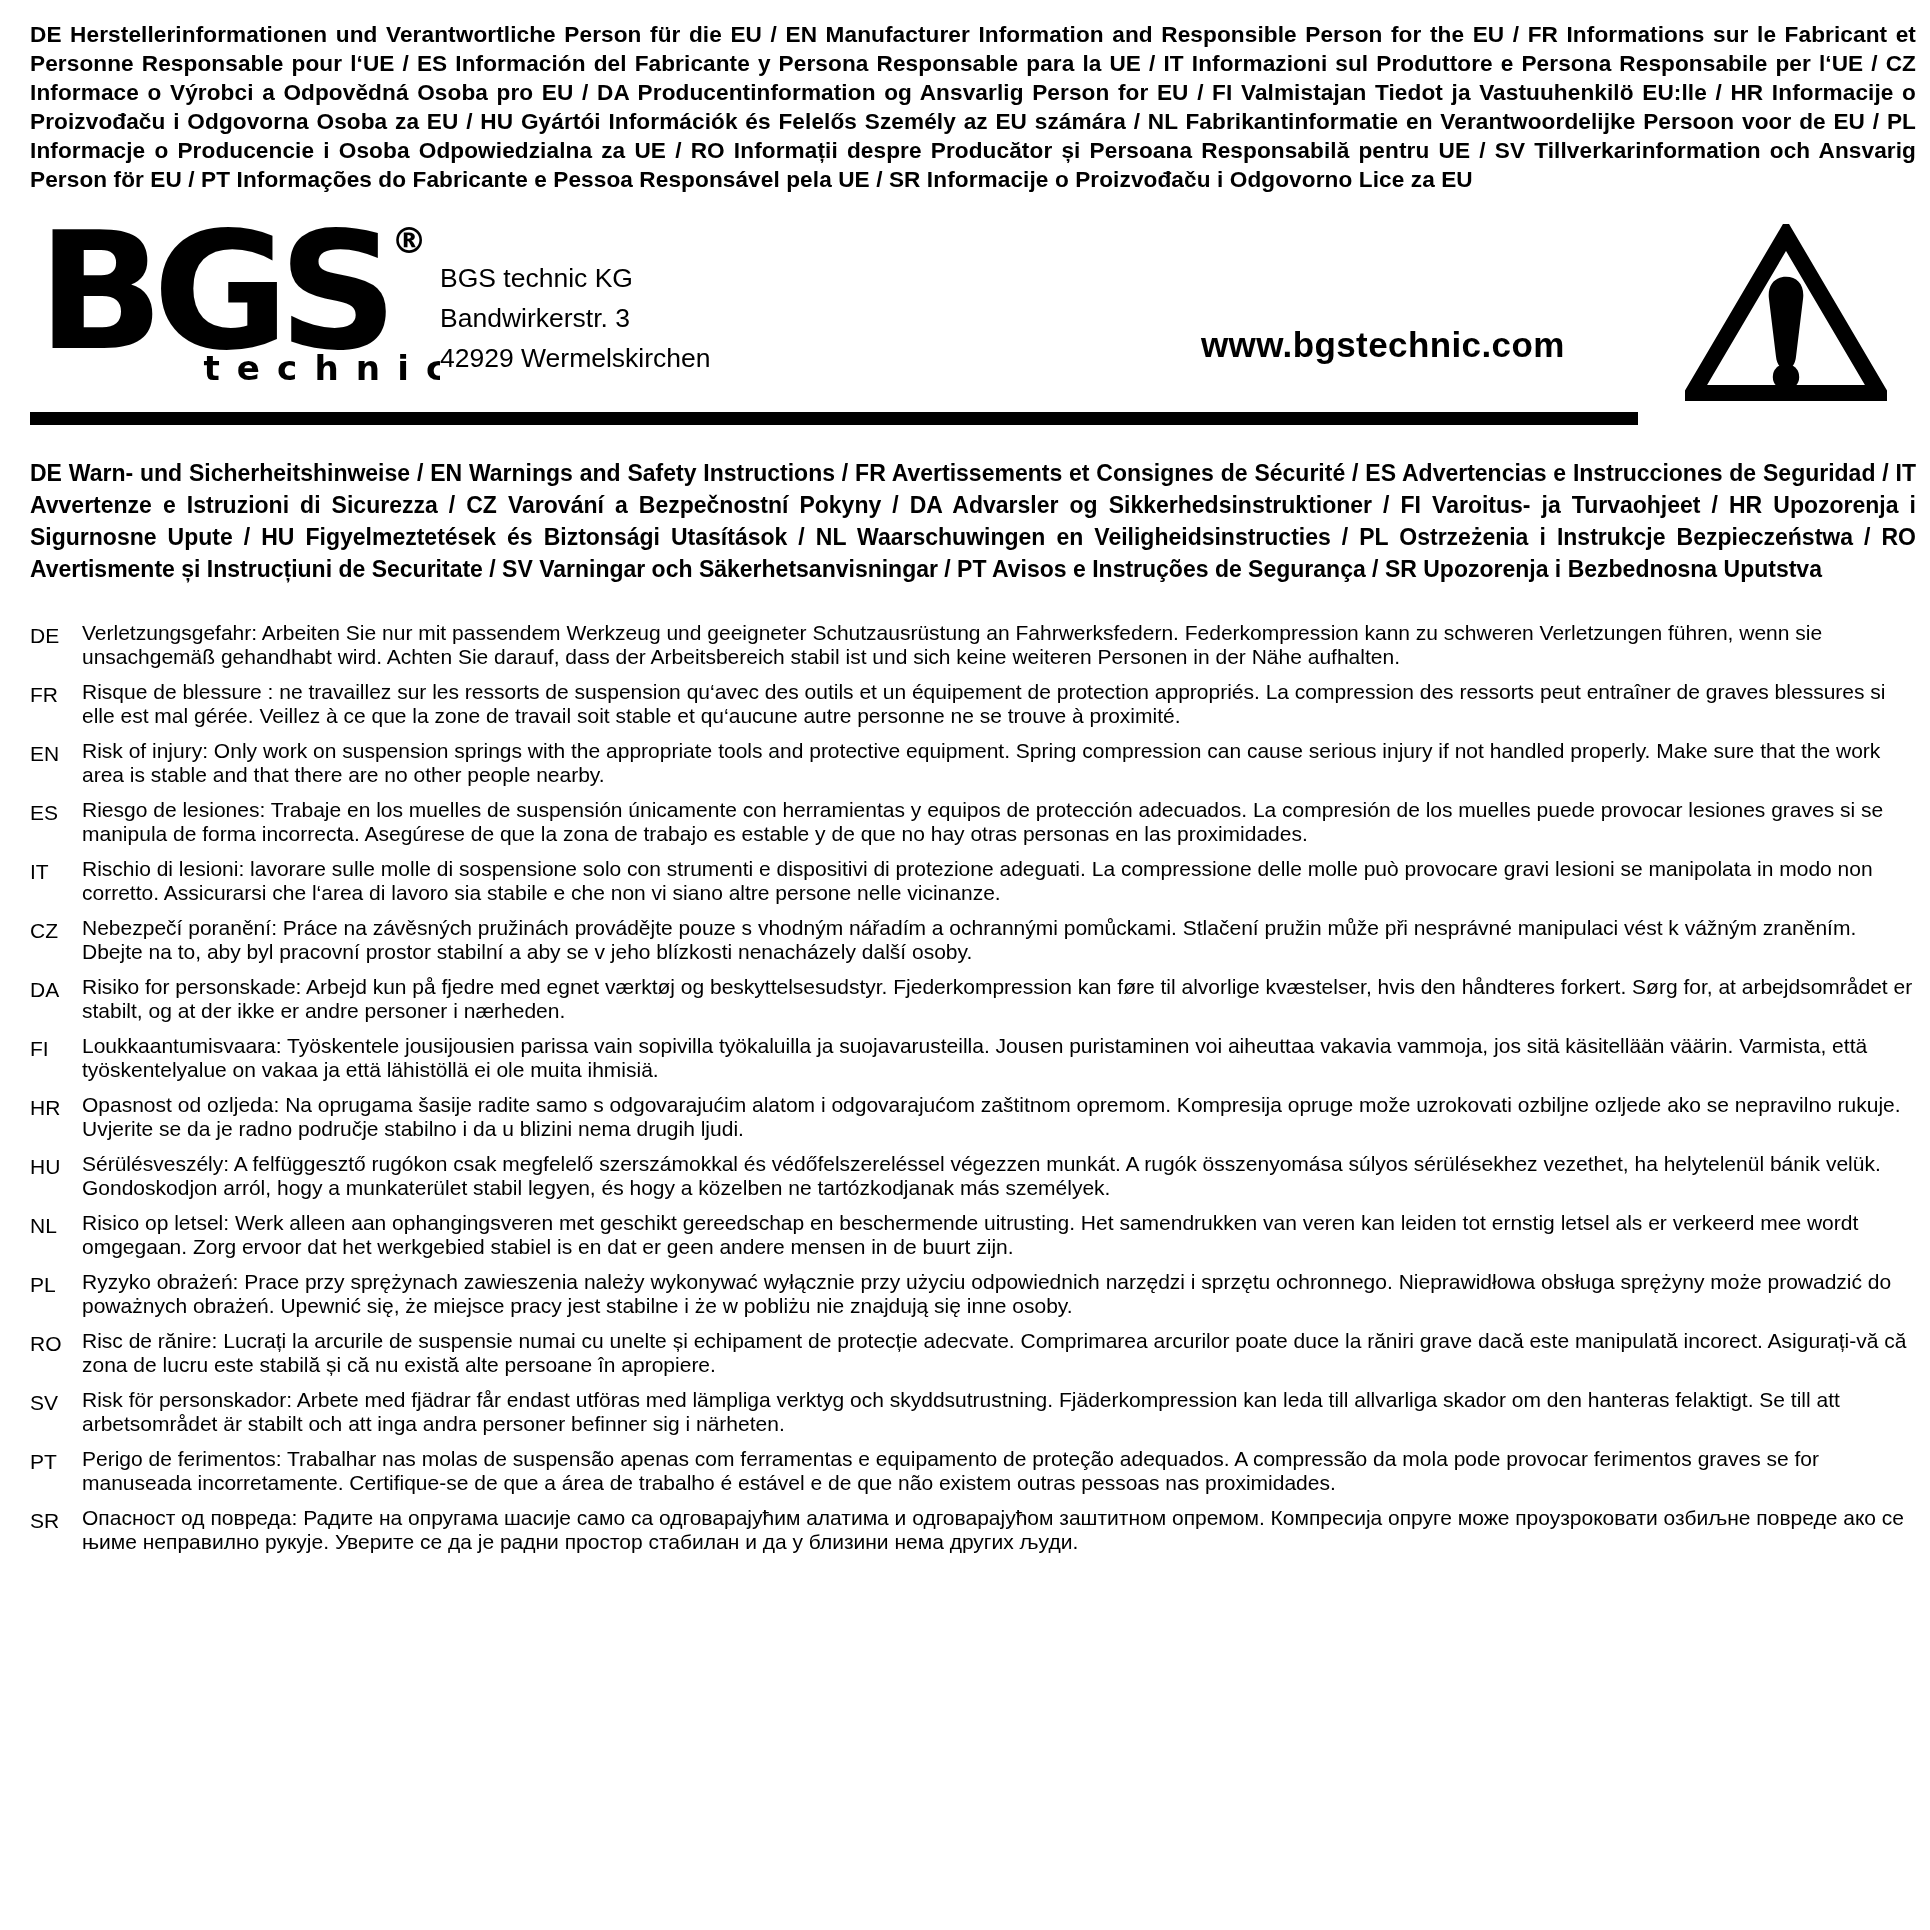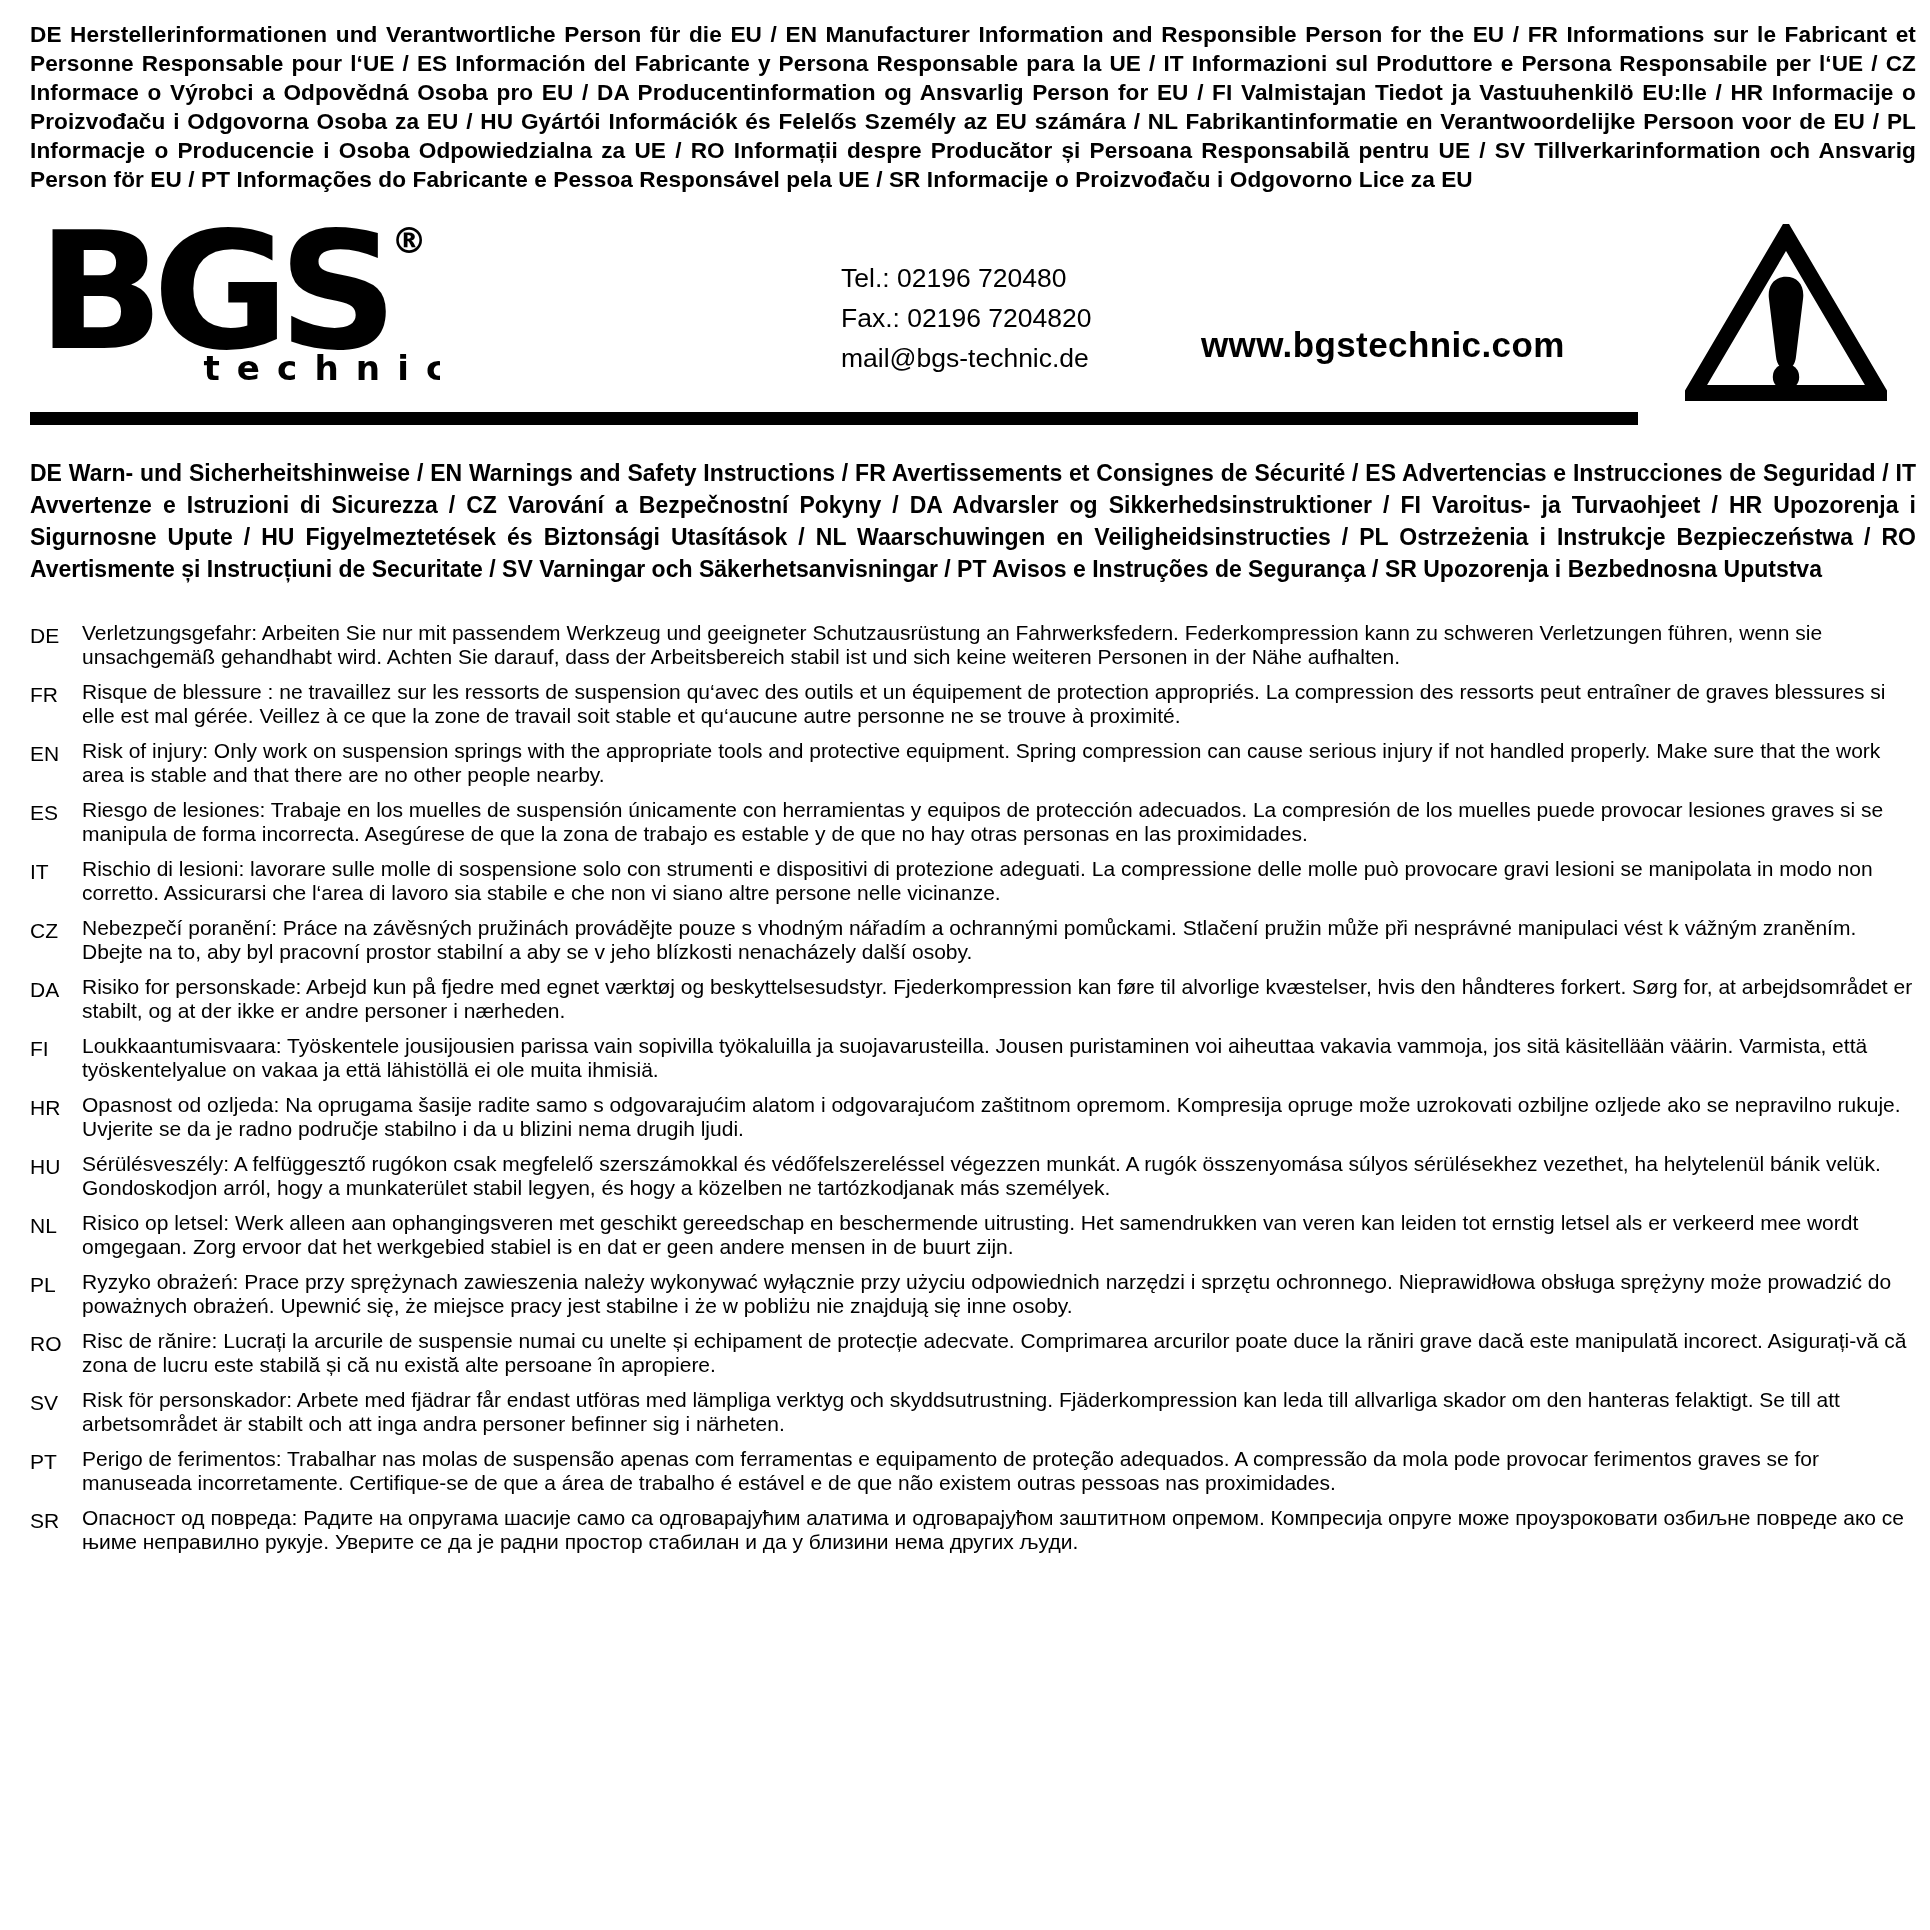--- a/index.html
+++ b/index.html
@@ -74,26 +74,26 @@
   <p class="top-heading">DE Herstellerinformationen und Verantwortliche Person für die EU  /  EN Manufacturer Information and Responsible Person for the EU  /  FR Informations sur le Fabricant et Personne Responsable pour l‘UE  /  ES Información del Fabricante y Persona Responsable para la UE  /  IT Informazioni sul Produttore e Persona Responsabile per l‘UE  /  CZ Informace o Výrobci a Odpovědná Osoba pro EU  /  DA Producentinformation og Ansvarlig Person for EU  /  FI Valmistajan Tiedot ja Vastuuhenkilö EU:lle  /  HR Informacije o Proizvođaču i Odgovorna Osoba za EU  /  HU Gyártói Információk és Felelős Személy az EU számára  /  NL Fabrikantinformatie en Verantwoordelijke Persoon voor de EU  /  PL Informacje o Producencie i Osoba Odpowiedzialna za UE  /  RO Informații despre Producător și Persoana Responsabilă pentru UE  /  SV Tillverkarinformation och Ansvarig Person för EU  /  PT Informações do Fabricante e Pessoa Responsável pela UE  /  SR Informacije o Proizvođaču i Odgovorno Lice za EU</p>
 
   <div class="brand-row">
 
     <svg class="logo" viewBox="0 0 510 210">
       <text x="-8" y="162" font-family="DejaVu Sans, sans-serif" font-weight="bold" font-size="210" letter-spacing="-14" transform="scale(1.02,1)" fill="#000000">BGS</text>
       <text x="448" y="40" font-family="DejaVu Sans, sans-serif" font-weight="bold" font-size="46" fill="#000000">®</text>
       <text x="206" y="204" font-family="DejaVu Sans, sans-serif" font-weight="bold" font-size="44" letter-spacing="22" fill="#000000">technic</text>
     </svg>
 
+    <div class="addr">
+      <div>BGS technic KG</div>
+      <div>Bandwirkerstr. 3</div>
+      <div>42929 Wermelskirchen</div>
+    </div>
 
-    <div class="contact">
-      <div>Tel.: 02196 720480</div>
-      <div>Fax.: 02196 7204820</div>
-      <div>mail@bgs-technic.de</div>
-    </div>
 
     <div class="website">www.bgstechnic.com</div>
 
     <svg class="triangle" viewBox="0 0 260 228">
       <polygon points="130,14 250,218 10,218" fill="#ffffff" stroke="#000000" stroke-width="21" stroke-linejoin="miter"></polygon>
       <path d="M130,68 c15,0 24,11 22,28 l-9,74 c-1,11 -6,17 -13,17 s-12,-6 -13,-17 l-9,-74 c-2,-17 7,-28 22,-28 z" fill="#000000"></path>
       <circle cx="130" cy="197" r="17" fill="#000000"></circle>
     </svg>
 
   </div>

